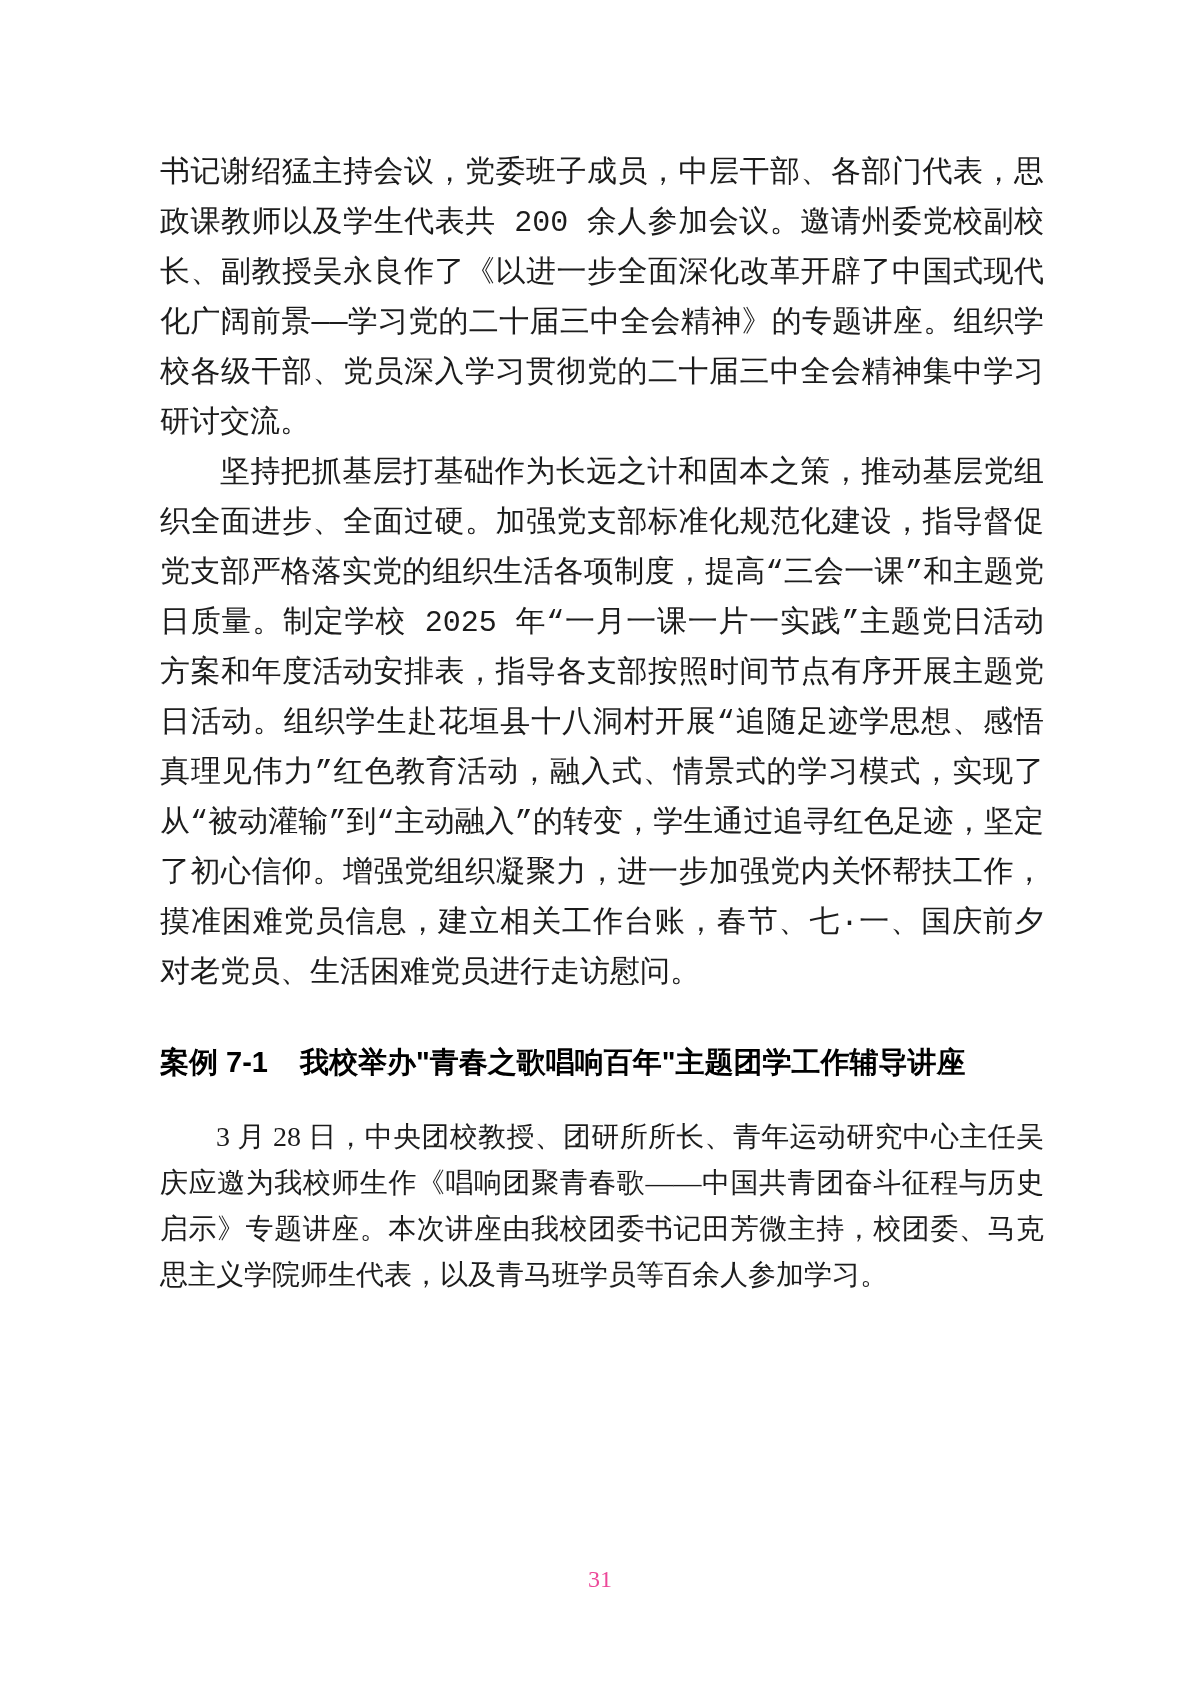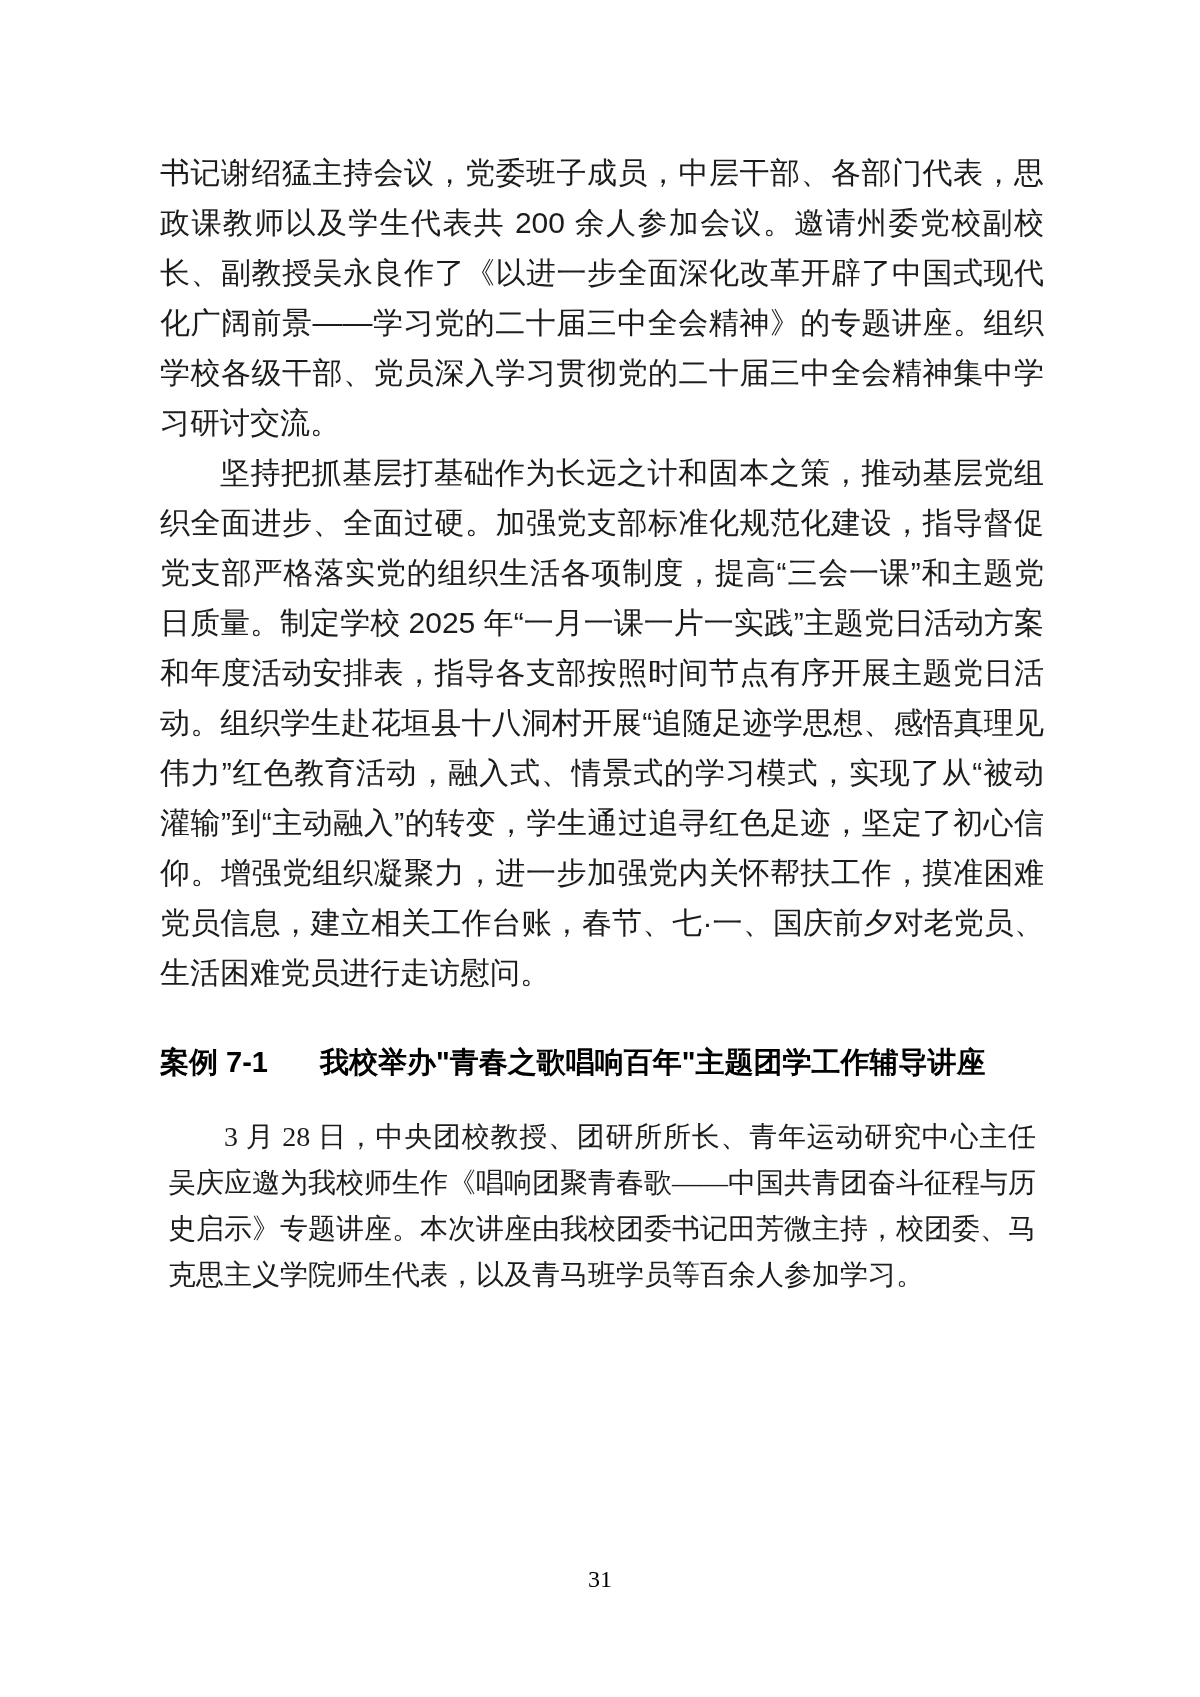--- a/index.html
+++ b/index.html
@@ -20,57 +20,57 @@
     position: absolute;
     left: 160px;
     top: 148px;
     width: 884px;
   }
   .para-main {
     margin: 0;
     font-size: 30px;
     line-height: 50px;
     text-align: justify;
-    font-family: Liberation Sans, sans-serif;
+    font-family: Liberation Mono, monospace;
     color: #1c1c1c;
   }
   .indent-main {
     text-indent: 60px;
   }
   .case-heading {
     margin: 44px 0 32px 0;
     font-family: "Liberation Sans", "DejaVu Sans", sans-serif;
     font-weight: bold;
     font-size: 29px;
     line-height: 40px;
     color: #000000;
     white-space: nowrap;
   }
   .case-label {
-    margin-right: 52px;
+    margin-right: 32px;
   }
   .para-case {
-    margin: 8px;
+    margin: 0;
     font-size: 28px;
     line-height: 46px;
     text-align: justify;
     text-indent: 56px;
     font-family: "Liberation Serif", "DejaVu Serif", serif;
     color: #1c1c1c;
   }
   .page-number {
     position: absolute;
     top: 1564px;
     left: 0;
     width: 100%;
     text-align: center;
     font-size: 24px;
     line-height: 30px;
     font-family: "Liberation Serif", "DejaVu Serif", serif;
-    color: #000000;
+    color: #ec4899;
   }
 </style>
 </head>
 <body>
 
 <div class="page">
   <div class="content">
 
     <p class="para-main">书记谢绍猛主持会议，党委班子成员，中层干部、各部门代表，思政课教师以及学生代表共 200 余人参加会议。邀请州委党校副校长、副教授吴永良作了《以进一步全面深化改革开辟了中国式现代化广阔前景——学习党的二十届三中全会精神》的专题讲座。组织学校各级干部、党员深入学习贯彻党的二十届三中全会精神集中学习研讨交流。</p>
 

